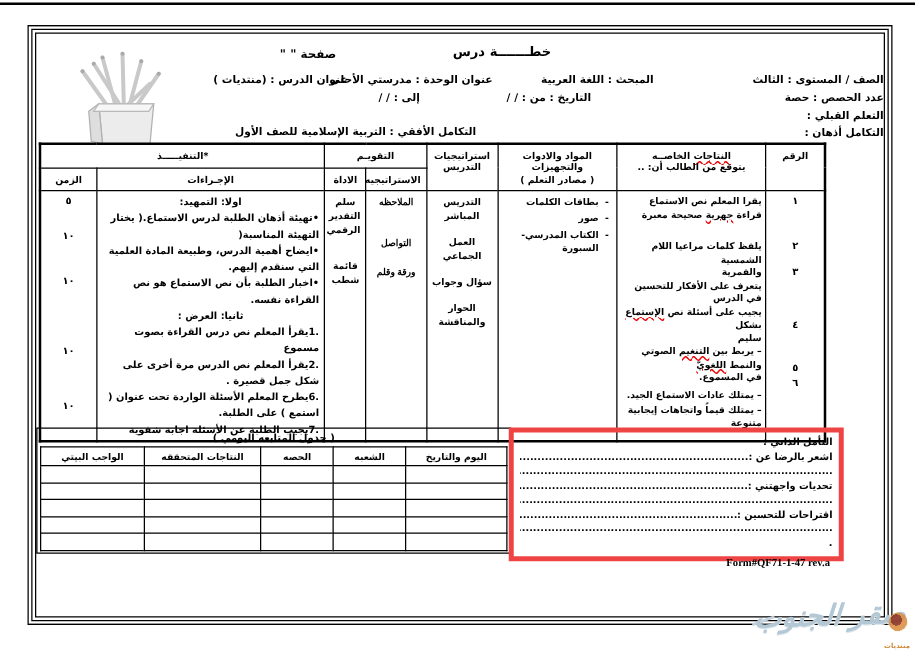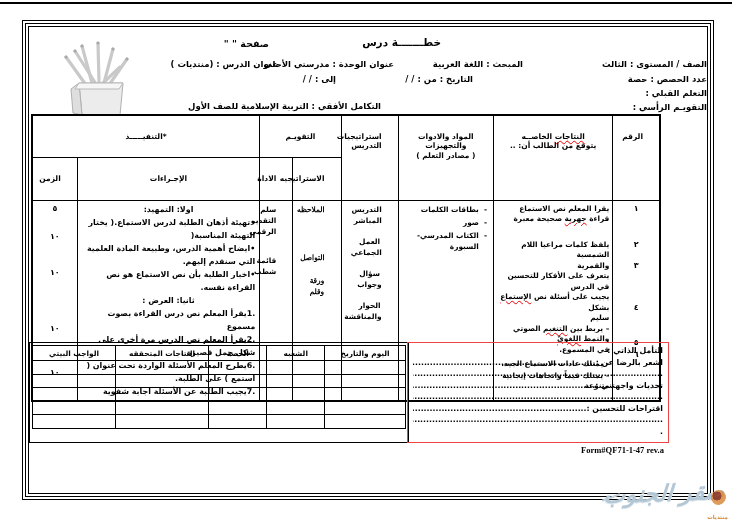--- a/index.html
+++ b/index.html
@@ -12,56 +12,56 @@
        box-shadow:inset 0 0 0 2px #fff,inset 0 0 0 3px #000,inset 0 0 0 5px #fff,inset 0 0 0 6px #000;}
   .abs{position:absolute;}
   .pre{white-space:pre;}
   .hline{font-size:8.5px;text-align:right;direction:rtl;white-space:nowrap;}
   .title{font-size:10.5px;direction:rtl;white-space:nowrap;}
   .sq{text-decoration-line:underline;text-decoration-style:wavy;text-decoration-color:#e00;
       text-decoration-thickness:1px;text-underline-offset:1px;}
   
   table.main{border-collapse:collapse;table-layout:fixed;position:absolute;left:8px;top:93px;
              width:630px;direction:rtl;border:2px solid #000;}
-  table.main th,table.main td{border:1px solid #000;padding:16px;vertical-align:top;}
+  table.main th,table.main td{border:1px solid #000;padding:4px;vertical-align:top;}
   table.main th{font-size:7.5px;text-align:center;line-height:1.25;font-weight:bold;}
   th.mat-h{font-size:6.8px;}
   tr.h1{height:14px;} tr.h2{height:15px;} tr.bodyrow{height:184px;}
   td.cell{font-size:7.5px;direction:rtl;}
   #nums div{text-align:center;font-size:8px;}
   #nums{padding-top:3px;}
   #nums div:nth-child(1){min-height:36px}#nums div:nth-child(2){min-height:21px}
   #nums div:nth-child(3){min-height:42px}#nums div:nth-child(4){min-height:35px}
   #nums div:nth-child(5){min-height:12px}#nums div:nth-child(6){min-height:18px}
   #outcomes{padding:3px 3px 4px 2px;line-height:10.5px;font-size:7.4px;text-align:right;}
   #outcomes>div:nth-child(1){min-height:36px}#outcomes>div:nth-child(2){min-height:21px}
   #outcomes>div:nth-child(3){min-height:42px}#outcomes>div:nth-child(4){min-height:35px}
   #outcomes>div:nth-child(5){min-height:12px}#outcomes>div:nth-child(6){min-height:18px}
   #materials{padding:3px 6px 0 2px;line-height:11px;font-size:7.4px;}
   #materials .mat{display:flex;gap:5px;margin-bottom:2px;}
   #tstrat{padding-top:3px;text-align:center;line-height:11px;font-size:7.4px;}
   #tstrat div{margin-bottom:10px;}
   #estrat{padding-top:3px;text-align:center;line-height:11px;font-size:7.4px;font-family:Liberation Serif, serif;}
-  #estrat div:nth-child(2){margin-top:37px;} #estrat div:nth-child(3){margin-top:12px;}
+  #estrat div:nth-child(2){margin-top:22px;} #estrat div:nth-child(3){margin-top:12px;}
   #etool{padding-top:3px;text-align:center;line-height:11px;font-size:7.4px;}
   #etool div:nth-child(2){margin-top:18px;}
   #procs{padding:2px 4px;line-height:13px;font-size:7.9px;text-align:right;}
   #procs .c{text-align:center;}
   #times{padding-top:3px;text-align:center;font-size:8px;}
   #times div:nth-child(1){height:28px}#times div:nth-child(2){height:36px}
   #times div:nth-child(3){height:56px}#times div:nth-child(4){height:44px}
   
   .followup{position:absolute;left:6px;top:321px;width:374px;height:95px;border:1px solid #000;
             padding:2px;direction:rtl;}
   .fu-title{text-align:center;font-size:8px;line-height:12px;}
   table.fu{border-collapse:collapse;table-layout:fixed;width:100%;direction:rtl;}
   table.fu th,table.fu td{border:1px solid #000;padding:0;font-size:7.4px;text-align:center;margin-left:15px;}
   table.fu th{height:14px;} table.fu td{height:12.5px;}
   
-  .reflection{position:absolute;left:384px;top:321px;width:250px;height:95px;border:1px solid #ef4444;
+  .reflection{position:absolute;left:384px;top:321px;width:250px;height:95px;border:4px solid #ef4444;
               direction:rtl;font-size:7.8px;padding:2px 5px;overflow:hidden;line-height:11.5px;}
   .r-line{display:flex;white-space:nowrap;overflow:hidden;}
   .r-line .dots{flex:1;overflow:hidden;}
   .dotsline{white-space:nowrap;overflow:hidden;}
   .formnum{position:absolute;right:49px;top:424px;font-family:"Liberation Serif",serif;
            font-size:8.5px;font-weight:bold;}
   
   .logo{position:absolute;right:2px;top:470px;width:132px;height:52px;direction:rtl;}
   .logo-text{font-family:"DejaVu Serif",serif;font-style:italic;font-size:23px;color:#b3c7d5;
              transform:skewX(-6deg) rotate(-2deg);line-height:46px;text-align:center;
@@ -103,21 +103,21 @@
       <polygon points="26,44 70,44 66,50 22,50" fill="#f6f6f6" stroke="#b8b8b8"></polygon>
     </svg>
   </div>
 
   <div class="abs title" style="right:272px;top:15px;">خطـــــــة درس</div>
   <div class="abs title" style="right:444px;top:17px;font-size:9.5px;">صفحة "  "</div>
 
   <div class="abs hline" style="right:6px;top:38px;">الصف / المستوى : الثالث</div>
   <div class="abs hline" style="right:6px;top:53px;">عدد الحصص : حصة</div>
   <div class="abs hline" style="right:6px;top:67px;">التعلم القبلي :</div>
-  <div class="abs hline" style="right:6px;top:81px;">التقويـم الرأسي :</div>
+  <div class="abs hline" style="right:6px;top:81px;">التكامل أذهان :</div>
 
   <div class="abs hline" style="right:190px;top:38px;">المبحث : اللغة العربية</div>
   <div class="abs hline pre" style="right:240px;top:53px;">التاريخ : من :        /        /</div>
 
   <div class="abs hline" style="right:319px;top:38px;">عنوان الوحدة : مدرستي الأحلى</div>
   <div class="abs hline pre" style="right:377px;top:53px;">إلى :        /        /</div>
 
   <div class="abs hline" style="right:435px;top:38px;">عنوان الدرس : (منتديات )</div>
   <div class="abs hline" style="right:332px;top:80px;">التكامل الأفقي : التربية الإسلامية للصف الأول</div>
 
@@ -226,20 +226,21 @@
             <div>١٠</div>
             <div>١٠</div>
             <div>١٠</div>
             <div>١٠</div>
           </td>
     </tr>
   </tbody>
     </table>
 
   <div class="followup">
+    <div class="fu-title">( جدول المتابعه اليومي )</div>
     <table class="fu">
       <colgroup>
           <col style="width:78px">
           <col style="width:56px">
           <col style="width:56px">
           <col style="width:90px">
           <col style="width:80px">
         </colgroup>
       <thead>
           <tr id="fu-head">

